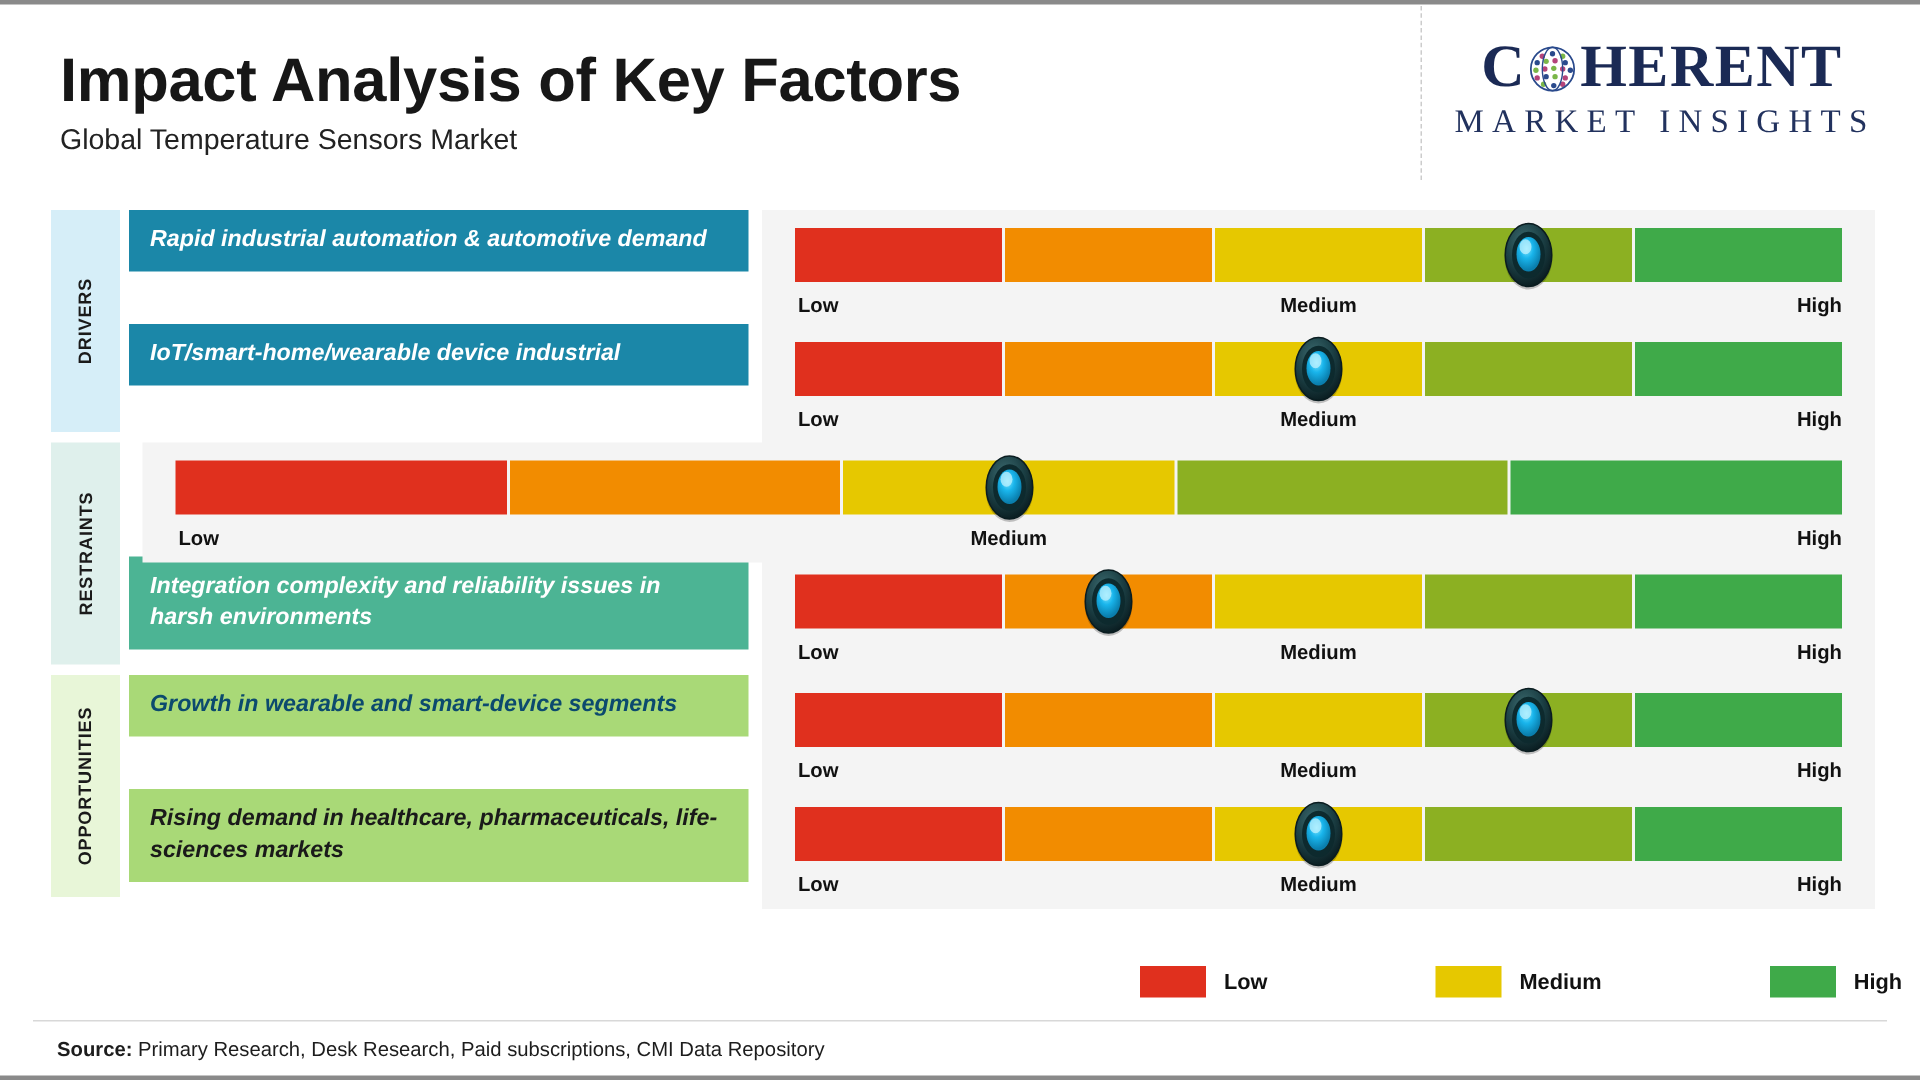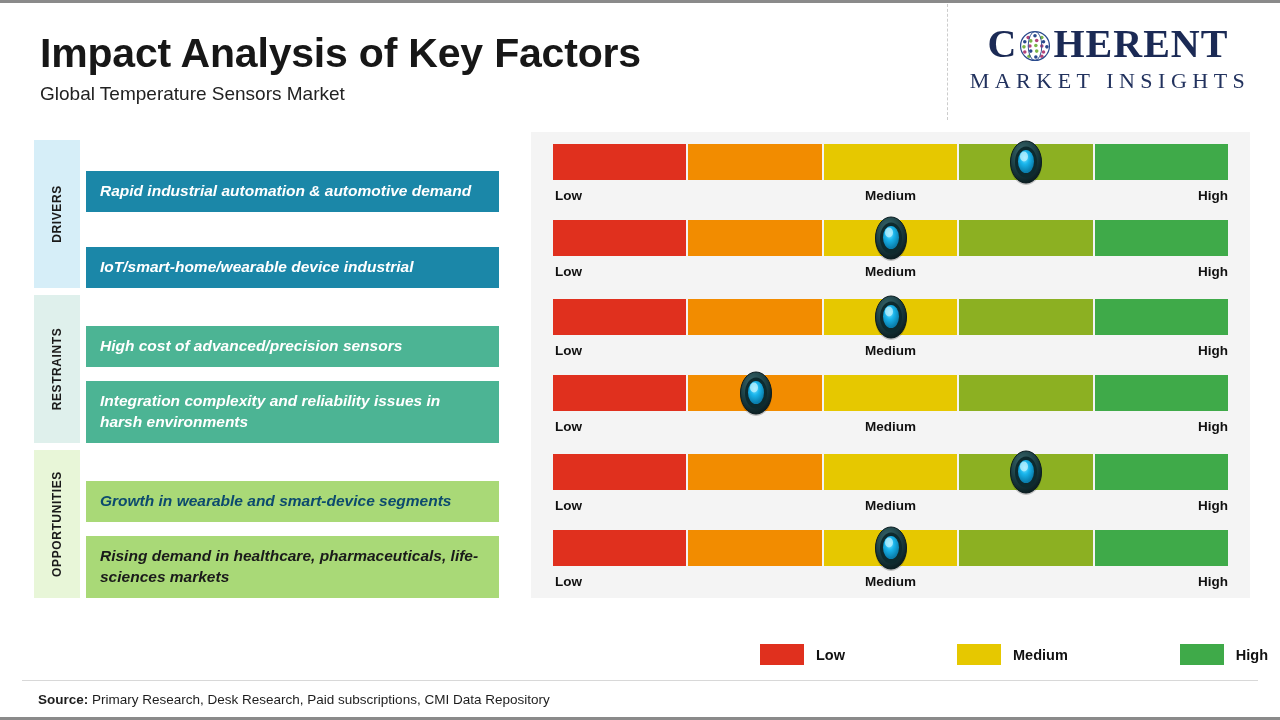--- a/index.html
+++ b/index.html
@@ -118,24 +118,23 @@
     font-size: 12px;
     font-weight: bold;
     letter-spacing: 0.6px;
     color: #1a1a1a;
   }
   .group-rows {
     margin-left: 52px;
   }
   .row {
     display: flex;
-    align-items: flex-end;
+    align-items: flex-start;
     margin-bottom: 4px;
     height: 72px;
-    gap: 23px;
   }
   .row:last-child { margin-bottom: 0; }
 
   .factor {
     width: 413px;
     box-sizing: border-box;
     padding: 10px 14px;
     display: flex;
     align-items: center;
     font-size: 15.5px;
@@ -368,23 +367,20 @@
           </div>
         </div>
       </div>
     </div>
     <div class="group">
       <div class="group-label" style="background: rgb(223, 240, 236);">
         <span>RESTRAINTS</span>
       </div>
       <div class="group-rows">
         <div class="row">
-          <div class="factor" style="background: rgb(76, 180, 148); color: rgb(255, 255, 255);">
-            <span>High cost of advanced/precision sensors</span>
-          </div>
           <div class="gauge-wrap">
             <div class="gauge-bar">
               <div class="seg" style="background: rgb(224, 48, 30);"></div>
               <div class="seg" style="background: rgb(242, 140, 0);"></div>
               <div class="seg" style="background: rgb(230, 200, 0);"></div>
               <div class="seg" style="background: rgb(140, 176, 34);"></div>
               <div class="seg" style="background: rgb(63, 170, 73);"></div>
               <div class="marker" title="Medium" style="left: 50%;"><svg viewBox="0 0 37 48" width="37" height="48" aria-hidden="true">
     <defs>
       <radialGradient id="mg" cx="42%" cy="34%" r="62%">

